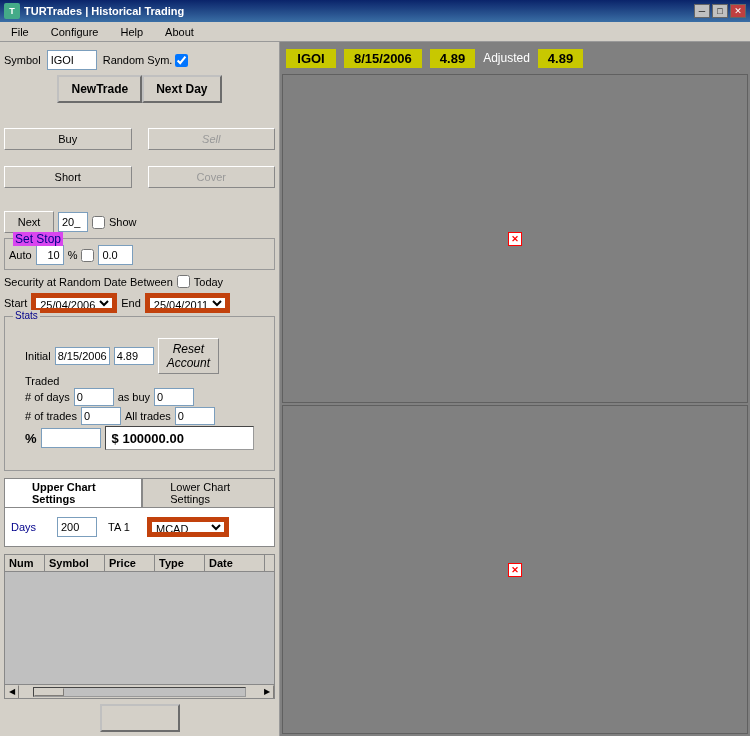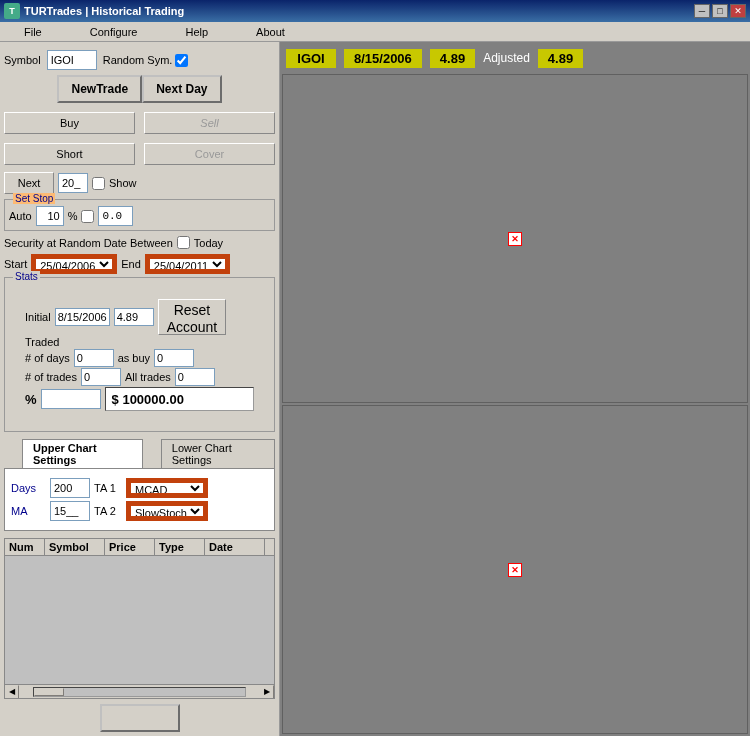--- a/index.html
+++ b/index.html
@@ -50,21 +50,21 @@
     
     .menu-bar {
       background: #d4d0c8;
       display: flex;
       gap: 0;
       height: 20px;
       align-items: stretch;
       border-bottom: 1px solid #999;
     }
     .menu-item {
-      padding: 2px 24px;
+      padding: 2px 11px;
       cursor: pointer;
       display: flex; align-items: center;
       font-size: 11px;
     }
 
     
     .main-layout {
       display: flex;
       height: calc(736px - 22px - 20px);
     }
@@ -127,38 +127,38 @@
     .top-buttons {
       display: flex;
       justify-content: center;
       margin: 2px 0;
     }
 
     
     .action-grid {
       display: grid;
       grid-template-columns: 1fr 1fr;
-      gap: 9px;
-      margin: 4px 0;
+      gap: 16px;
+      margin: 20px 0;
     }
 
     
     .stop-section {
       border: 1px solid #999;
       padding: 4px;
       margin: 2px 0;
       position: relative;
     }
     .stop-title {
       position: absolute;
       top: -7px;
       left: 8px;
-      background: #fdba74;
+      background: #d946ef;
       padding: 0 2px;
-      font-size: 10px;
+      font-size: 12px;
       color: #00008b;
     }
     .stop-row {
       display: flex;
       align-items: center;
       gap: 4px;
       margin-top: 2px;
     }
 
     
@@ -237,41 +237,40 @@
       padding: 0 3px;
     }
 
     
     .chart-tabs {
       display: flex;
       gap: 0;
       margin-top: 4px;
     }
     .tab {
-      padding: 2px 10px;
+      padding: 2px 27px;
       border: 1px solid #888;
       background: #d4d0c8;
       font-size: 11px;
       cursor: pointer;
       border-bottom: none;
-      margin-left: 18px;
     }
     .tab.active {
       background: white;
       font-weight: bold;
     }
     .tab-content {
       border: 1px solid #888;
       background: white;
       padding: 6px;
     }
     .setting-row {
       display: flex;
       align-items: center;
-      gap: 4px;
+      gap: 11px;
       margin: 3px 0;
     }
     .setting-label {
       min-width: 35px;
       font-size: 11px;
       color: #00008b;
     }
     .setting-input {
       width: 40px;
       height: 18px;
@@ -487,21 +486,21 @@
       <span>Show</span>
     </div>
 
     <div class="stop-section">
       <span class="stop-title">Set Stop</span>
       <div class="stop-row">
         <span>Auto</span>
         <input type="text" style="width: 28px; text-align: right;" value="10">
         <span>%</span>
         <input type="checkbox" style="">
-        <input type="text" style="width: 35px; font-family: Liberation Mono, monospace;" value="0.0">
+        <input type="text" style="width: 35px;" value="0.0">
       </div>
     </div>
 
     <div class="security-section">
       <span>Security at Random Date Between</span>
       <input type="checkbox" style="">
       <span>Today</span>
     </div>
     <div class="security-section" style="margin-top:2px;">
       <span>Start</span>
@@ -513,21 +512,21 @@
         <option>25/04/2011</option>
       </select>
     </div>
 
     <div class="stats-section">
       <span class="stats-title">Stats</span>
       <div class="stats-row">
         <span>Initial</span>
         <span class="stats-val">8/15/2006</span>
         <span class="stats-val">4.89</span>
-        <button class="btn" style="height:36px;font-size:14px;line-height:1.2;min-width:55px;">Reset<br>Account</button>
+        <button class="btn" style="height:36px;font-size:12px;line-height:1.2;min-width:55px;font-style:italic;">Reset<br>Account</button>
       </div>
       <div class="stats-row">
         <span>Traded</span>
       </div>
       <div class="stats-row">
         <span># of days</span>
         <span class="stats-val">0</span>
         <span>as buy</span>
         <span class="stats-val">0</span>
       </div>
@@ -551,28 +550,20 @@
       </div>
       <div class="tab-content">
         <div class="setting-row">
           <span class="setting-label">Days</span>
           <input type="text" class="setting-input" value="200" style="">
           <span class="ta-label">TA 1</span>
           <select class="ta-select">
             <option>MCAD</option><option>SlowStoch</option><option>Vol+</option><option>RSI</option>
           </select>
         </div>
-        <div class="setting-row">
-          <span class="setting-label">MA</span>
-          <input type="text" class="setting-input" value="15__" style="">
-          <span class="ta-label">TA 2</span>
-          <select class="ta-select">
-            <option>SlowStoch</option><option>MCAD</option><option>Vol+</option><option>RSI</option>
-          </select>
-        </div>
       </div>
     </div>
 
     <div class="trade-table-container" style="flex:1;min-height:120px;margin-top:4px;">
       <div class="trade-table-header">
         <div class="th">Num</div>
         <div class="th">Symbol</div>
         <div class="th">Price</div>
         <div class="th">Type</div>
         <div class="th">Date</div>

